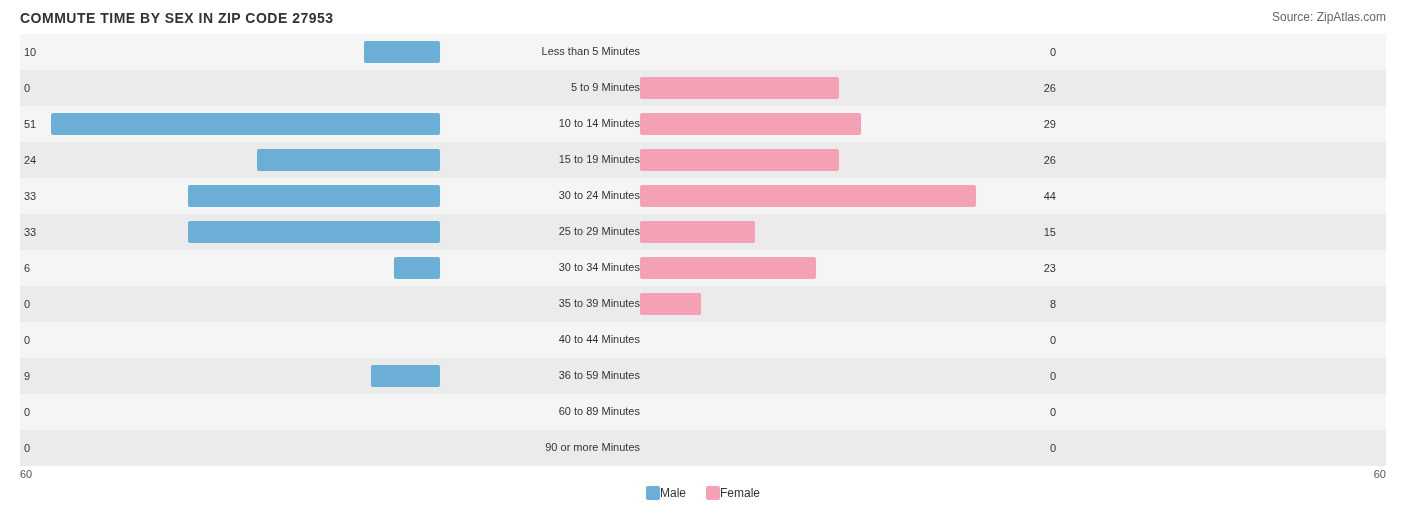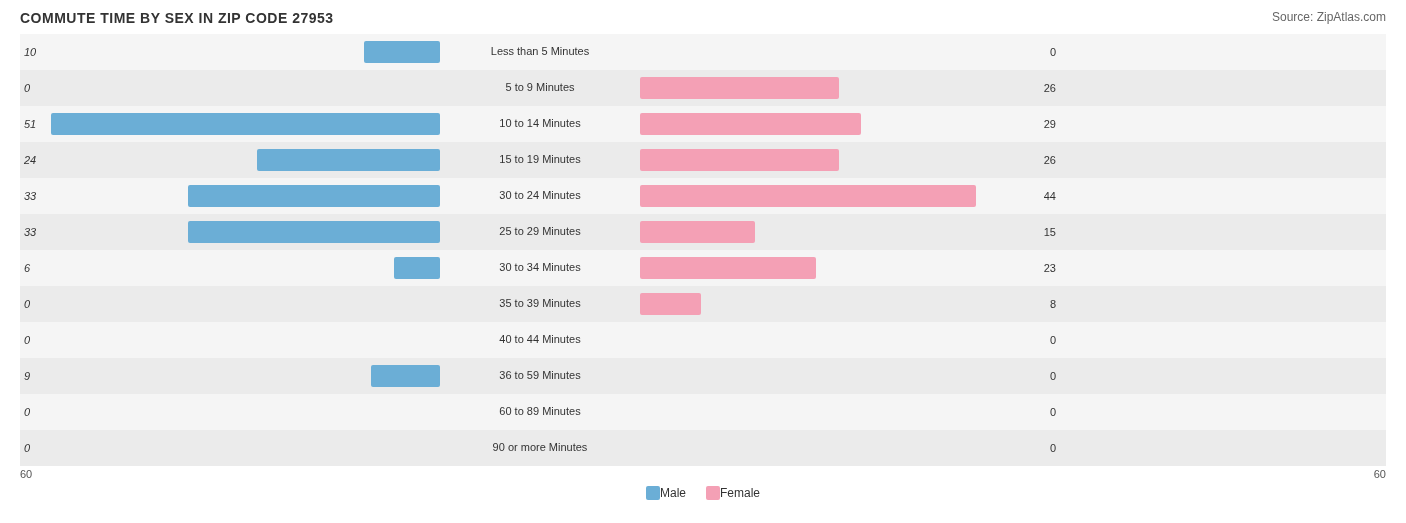--- a/index.html
+++ b/index.html
@@ -52,34 +52,33 @@
       background: #ebebeb;
     }
     .left-section {
       width: 420px;
       display: flex;
       align-items: center;
       justify-content: flex-end;
       padding-right: 4px;
       position: relative;
       height: 100%;
-      font-style: italic;
     }
     .right-section {
       width: 420px;
       display: flex;
       align-items: center;
       justify-content: flex-start;
       padding-left: 4px;
       position: relative;
       height: 100%;
     }
     .label-section {
       width: 200px;
-      text-align: center;
+      text-align: right;
       font-size: 11px;
       color: #333;
       flex-shrink: 0;
       z-index: 2;
       line-height: 1.2;
     }
     .blue-bar {
       background: #6baed6;
       height: 22px;
       border-radius: 2px;

